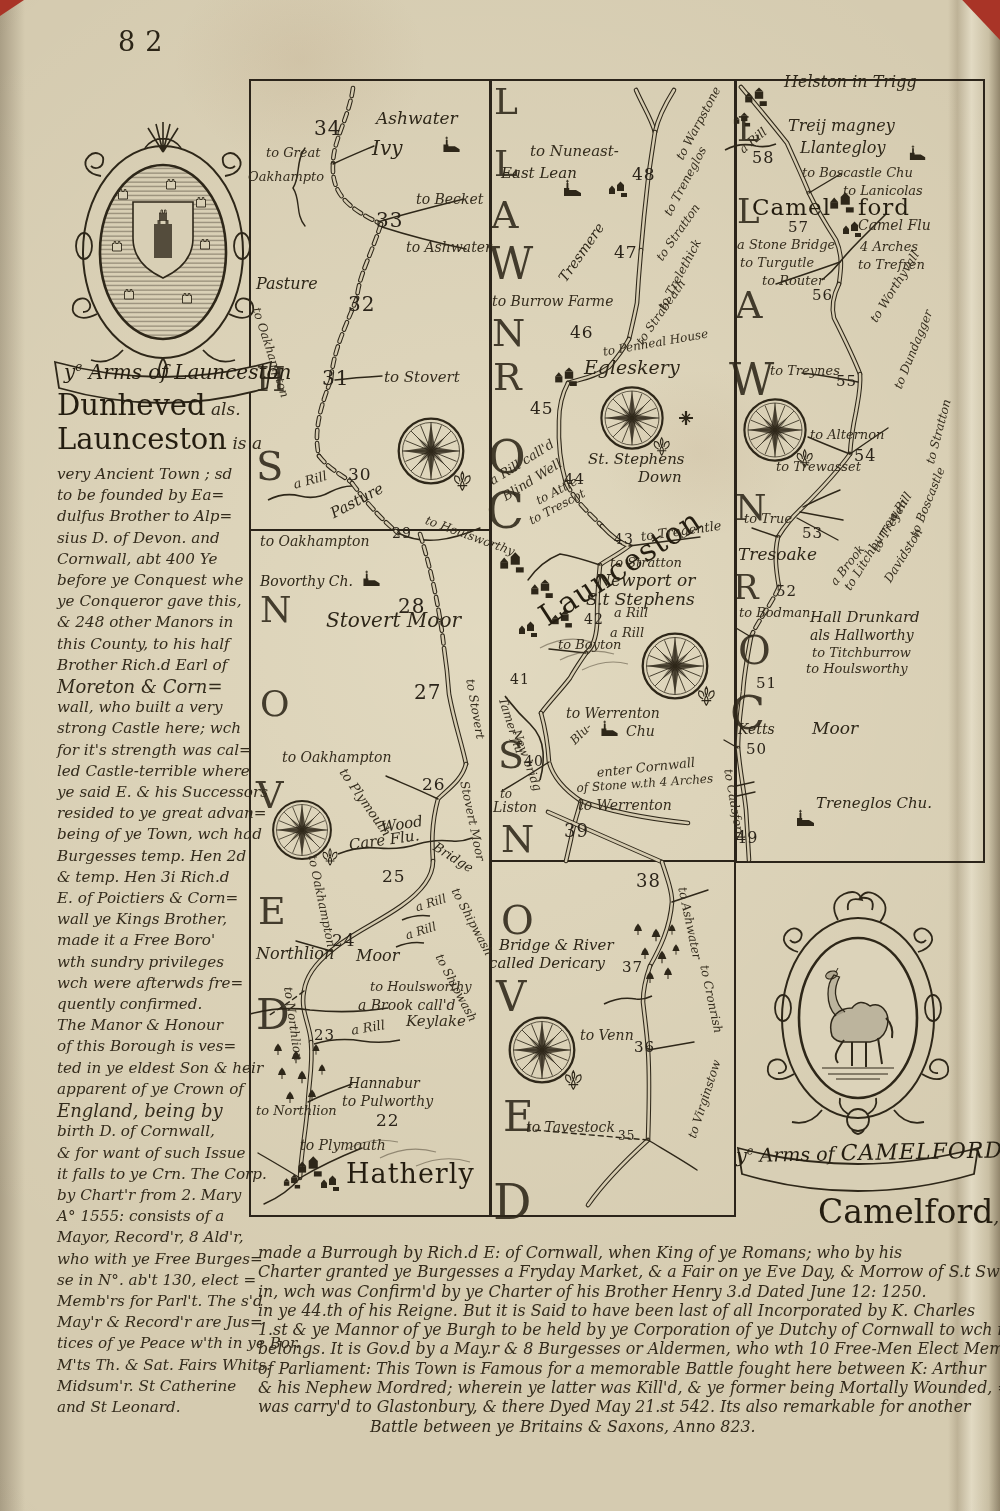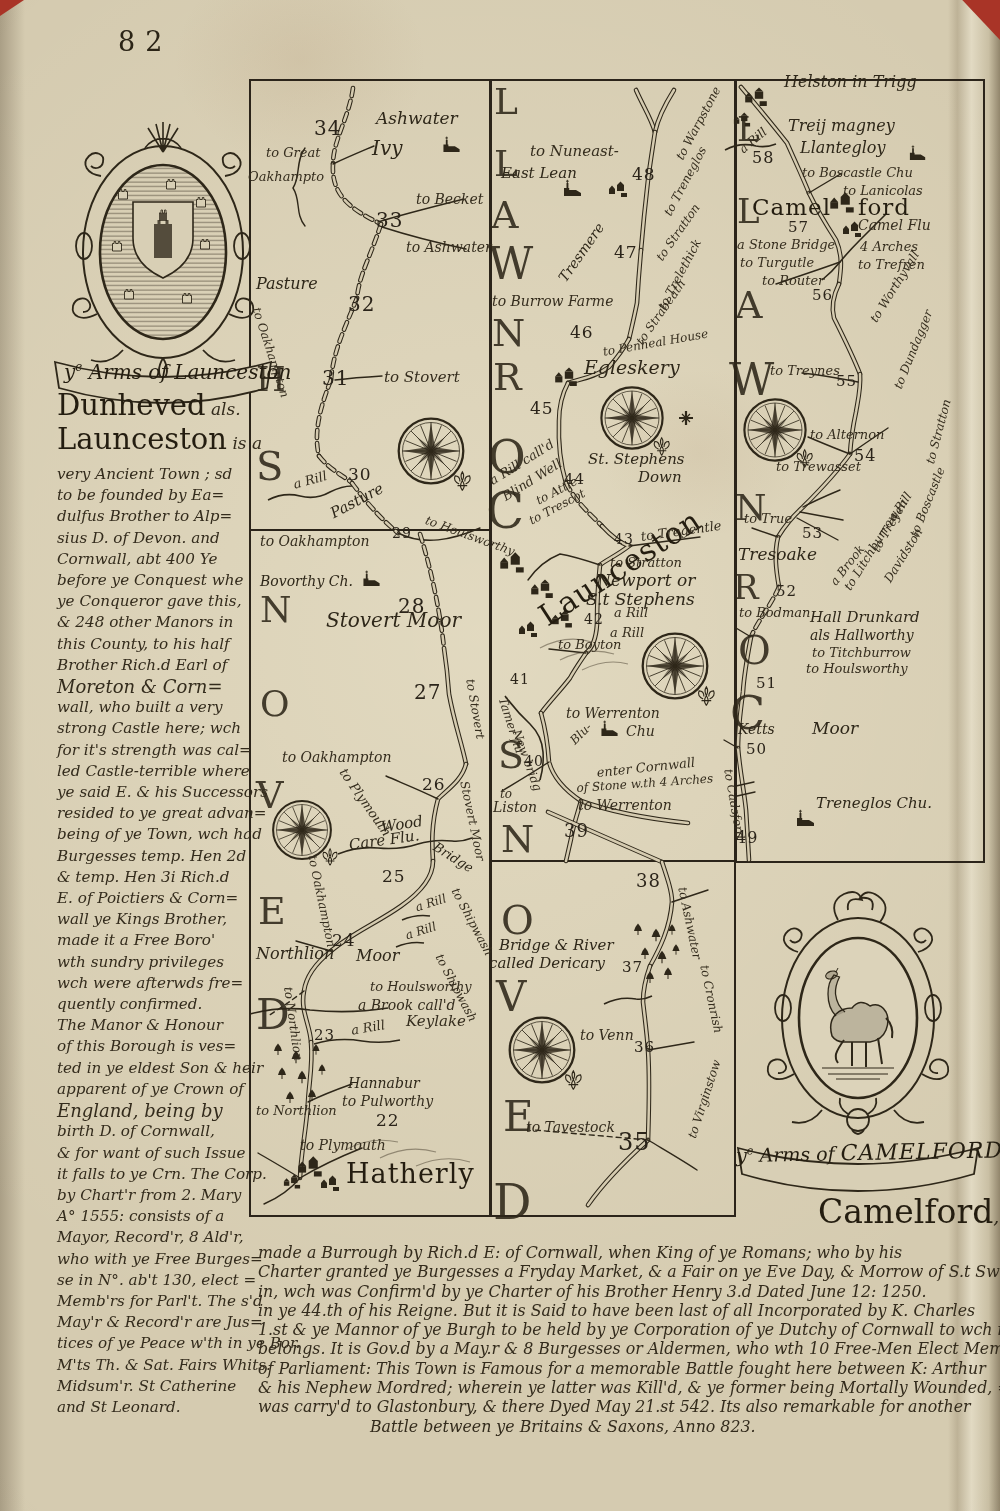--- a/index.html
+++ b/index.html
@@ -459,21 +459,21 @@
     <span class="mlbl num" style="left: 636px; top: 872px; font-size: 18px;">38</span>
     <span class="mlbl dest" style="left: 688px; top: 886px; font-size: 12px; transform: rotate(78deg);">to Ashwater</span>
     <span class="mlbl place" style="left: 499px; top: 938px; font-size: 15px;">Bridge &amp; River</span>
     <span class="mlbl place" style="left: 489px; top: 956px; font-size: 15px;">called Dericary</span>
     <span class="mlbl num" style="left: 622px; top: 960px; font-size: 15px;">37</span>
     <span class="mlbl dest" style="left: 710px; top: 964px; font-size: 12px; transform: rotate(78deg);">to Cronrish</span>
     <span class="mlbl dest" style="left: 580px; top: 1028px; font-size: 14px;">to Venn</span>
     <span class="mlbl num" style="left: 634px; top: 1040px; font-size: 15px;">36</span>
     <span class="mlbl dest" style="left: 686px; top: 1136px; font-size: 12px; transform: rotate(-72deg);">to Virginstow</span>
     <span class="mlbl dest" style="left: 526px; top: 1120px; font-size: 14px;">to Tavestock</span>
-    <span class="mlbl num" style="left: 618px; top: 1130px; font-size: 24px;">35</span>
+    <span class="mlbl num" style="left: 618px; top: 1130px; font-size: 12px;">35</span>
     <span class="mlbl place" style="left: 784px; top: 74px; font-size: 16px;">Helston in Trigg</span>
     <span class="mlbl place" style="left: 788px; top: 118px; font-size: 16px;">Treij magney</span>
     <span class="mlbl place" style="left: 800px; top: 140px; font-size: 16px;">Llantegloy</span>
     <span class="mlbl dest" style="left: 737px; top: 146px; font-size: 12px; transform: rotate(-40deg);">a Rill</span>
     <span class="mlbl num" style="left: 752px; top: 150px; font-size: 16px;">58</span>
     <span class="mlbl dest" style="left: 802px; top: 166px;">to Boscastle Chu</span>
     <span class="mlbl dest" style="left: 843px; top: 184px;">to Lanicolas</span>
     <span class="mlbl town" style="left: 752px; top: 196px; font-size: 23px;">Camel</span>
     <span class="mlbl town" style="left: 858px; top: 196px; font-size: 23px;">ford</span>
     <span class="mlbl num" style="left: 788px; top: 220px; font-size: 15px;">57</span>

